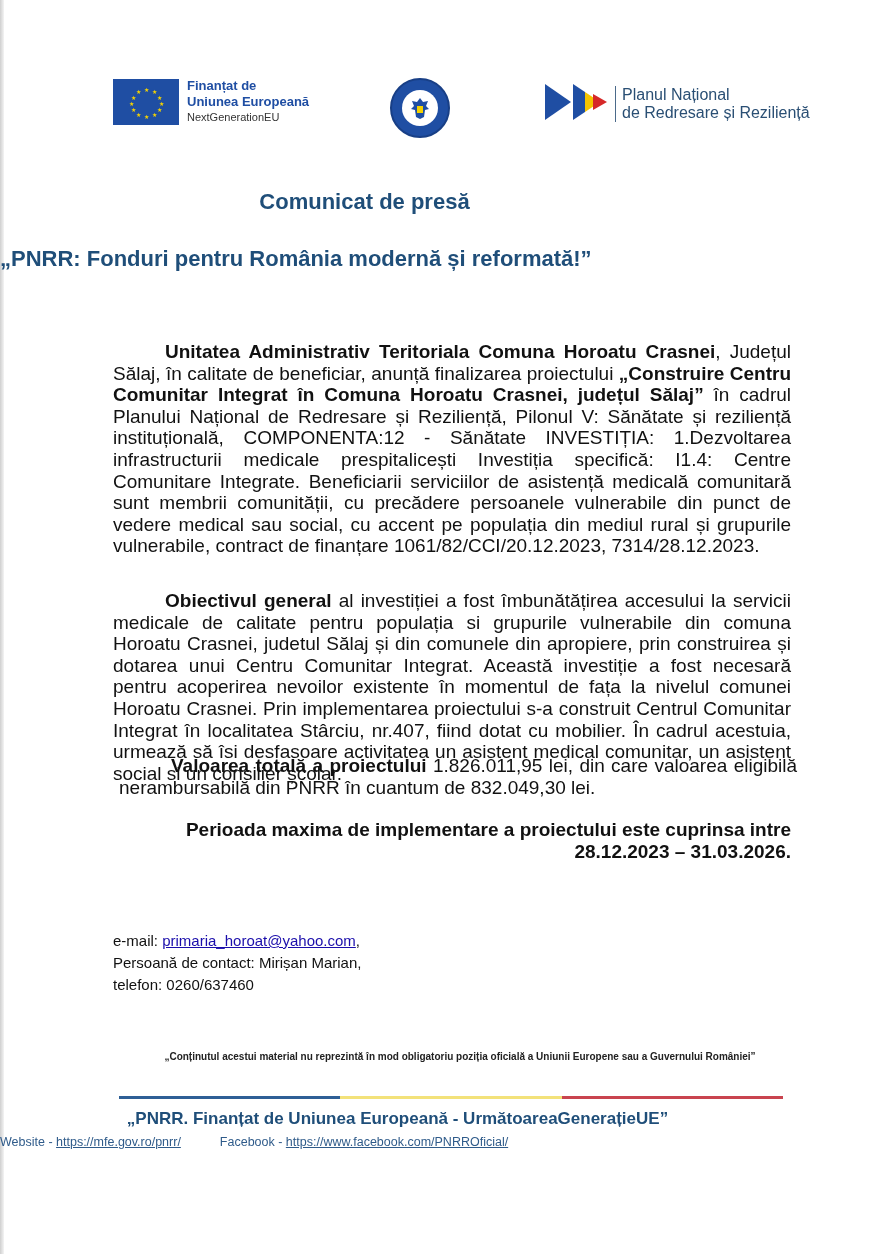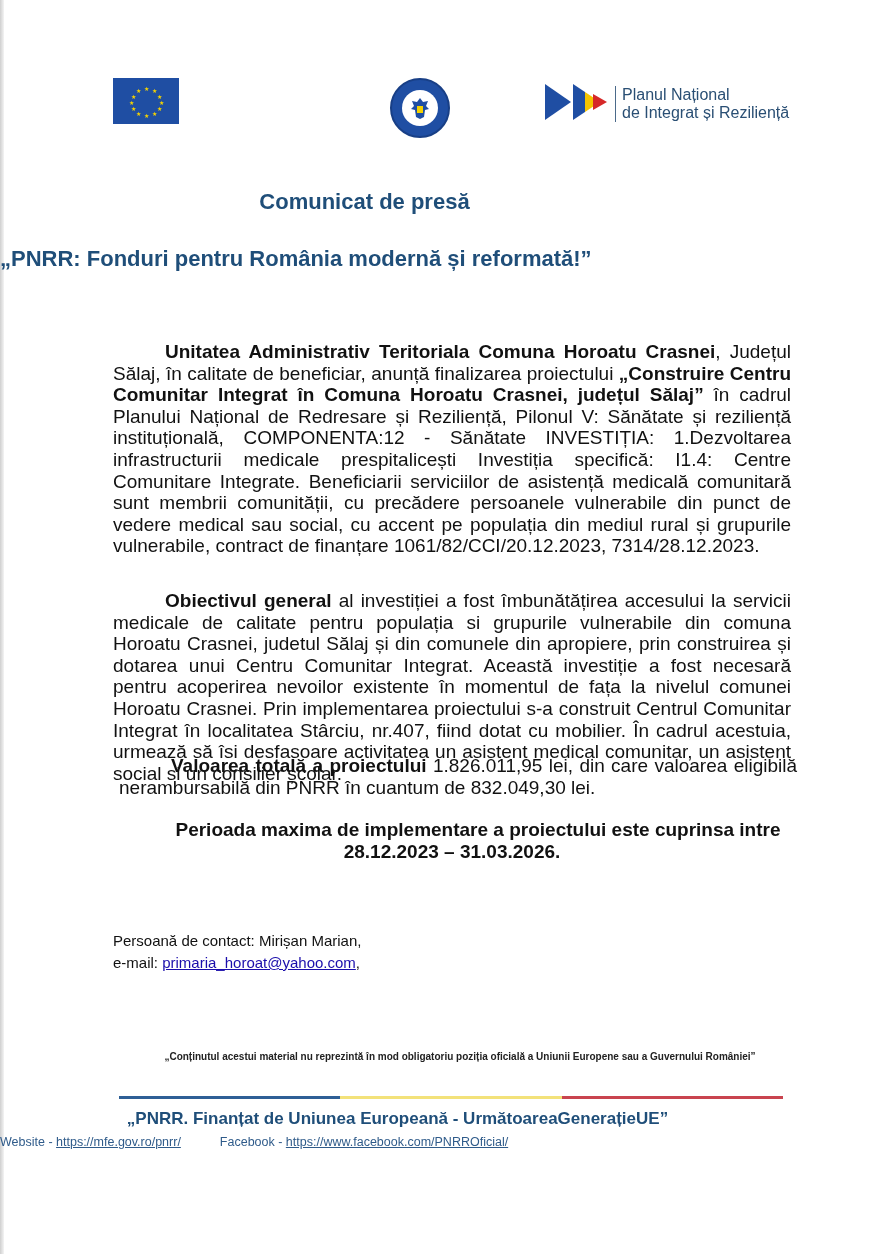--- a/index.html
+++ b/index.html
@@ -50,20 +50,25 @@
     <span class="eu-star" style="left:46px;top:22px">★</span>
     <span class="eu-star" style="left:44px;top:28px">★</span>
     <span class="eu-star" style="left:39px;top:33px">★</span>
     <span class="eu-star" style="left:31px;top:35px">★</span>
     <span class="eu-star" style="left:23px;top:33px">★</span>
     <span class="eu-star" style="left:18px;top:28px">★</span>
     <span class="eu-star" style="left:16px;top:22px">★</span>
     <span class="eu-star" style="left:18px;top:16px">★</span>
     <span class="eu-star" style="left:23px;top:10px">★</span>
   </div>
+  <div class="eu-text">
+    <div class="eu-t1">Finanțat de</div>
+    <div class="eu-t1">Uniunea Europeană</div>
+    <div class="eu-t2">NextGenerationEU</div>
+  </div>
 </div>
 
 <div class="gov-seal">
   <div class="gov-inner">
     <svg viewBox="0 0 26 26">
       <path d="M13 3 L16 7 L21 6 L19 11 L22 14 L18 15 L17 22 L13 24 L9 22 L8 15 L4 14 L7 11 L5 6 L10 7 Z" fill="#1f4ea3"></path>
       <rect x="10" y="11" width="6" height="7" fill="#f5d300"></rect>
     </svg>
   </div>
 </div>
@@ -71,46 +76,47 @@
 <div class="logo-pnrr">
   <svg class="pnrr-mark" viewBox="0 0 66 40">
     <polygon points="0,2 26,20 0,38" fill="#1f4ea3"></polygon>
     <polygon points="28,2 40,10 40,30 28,38" fill="#1f4ea3"></polygon>
     <polygon points="40,10 52,18 52,22 40,30" fill="#f5c400"></polygon>
     <polygon points="48,12 62,20 48,28" fill="#d62828"></polygon>
   </svg>
   <div class="pnrr-sep"></div>
   <div>
     <div class="pnrr-text">Planul Național</div>
-    <div class="pnrr-text">de Integrat și Reziliență</div>
+    <div class="pnrr-text">de Redresare și Reziliență</div>
   </div>
 </div>
 
 <div class="title">Comunicat de presă</div>
 <div class="subtitle">„PNRR: Fonduri pentru România modernă și reformată!”</div>
 
 <div class="body p1">
   <span class="ind"></span><b>Unitatea Administrativ Teritoriala Comuna Horoatu Crasnei</b><span>, Județul Sălaj, în calitate de beneficiar, anunță finalizarea proiectului </span><b>„Construire Centru Comunitar Integrat în Comuna Horoatu Crasnei, județul Sălaj”</b><span> în cadrul Planului Național de Redresare și Reziliență, Pilonul V: Sănătate și reziliență instituțională, COMPONENTA:12 - Sănătate INVESTIȚIA: 1.Dezvoltarea infrastructurii medicale prespitalicești Investiția specifică: I1.4: Centre Comunitare Integrate. Beneficiarii serviciilor de asistență medicală comunitară sunt membrii comunității, cu precădere persoanele vulnerabile din punct de vedere medical sau social, cu accent pe populația din mediul rural și grupurile vulnerabile, contract de finanțare 1061/82/CCI/20.12.2023, 7314/28.12.2023.</span>
 </div>
 
 <div class="body p2">
   <span class="ind"></span><b>Obiectivul general</b><span> al investiției a fost îmbunătățirea accesului la servicii medicale de calitate pentru populația si grupurile vulnerabile din comuna Horoatu Crasnei, judetul Sălaj și din comunele din apropiere, prin construirea și dotarea unui Centru Comunitar Integrat. Această investiție a fost necesară pentru acoperirea nevoilor existente în momentul de fața la nivelul comunei Horoatu Crasnei. Prin implementarea proiectului s-a construit Centrul Comunitar Integrat în localitatea Stârciu, nr.407, fiind dotat cu mobilier. În cadrul acestuia, urmează să îsi desfasoare activitatea un asistent medical comunitar, un asistent social si un consilier școlar.</span>
 </div>
 
 <div class="body p3">
   <span class="ind"></span><b>Valoarea totală a proiectului</b><span> 1.826.011,95 lei, din care valoarea eligibilă nerambursabilă din PNRR în cuantum de 832.049,30 lei.</span>
 </div>
 
-<div class="body p4" style="text-align:center">
+<div class="body p4" style="text-align:right">
   <span class="ind"></span><b>Perioada maxima de implementare a proiectului este cuprinsa intre 28.12.2023 – 31.03.2026.</b>
 </div>
 
 <div class="contact">
+  <div><span>e-mail: </span><a>primaria_horoat@yahoo.com</a><span>,</span></div>
   <div>Persoană de contact: Mirișan Marian,</div>
-  <div><span>e-mail: </span><a>primaria_horoat@yahoo.com</a><span>,</span></div>
+  <div>telefon:  0260/637460</div>
 </div>
 
 <div class="disclaimer">„Conținutul acestui material nu reprezintă în mod obligatoriu poziția oficială a Uniunii Europene sau a Guvernului României”</div>
 
 <div class="tricolor">
   <div style="background:#2e5f96"></div>
   <div style="background:#f3e27a"></div>
   <div style="background:#c9444f"></div>
 </div>
 

